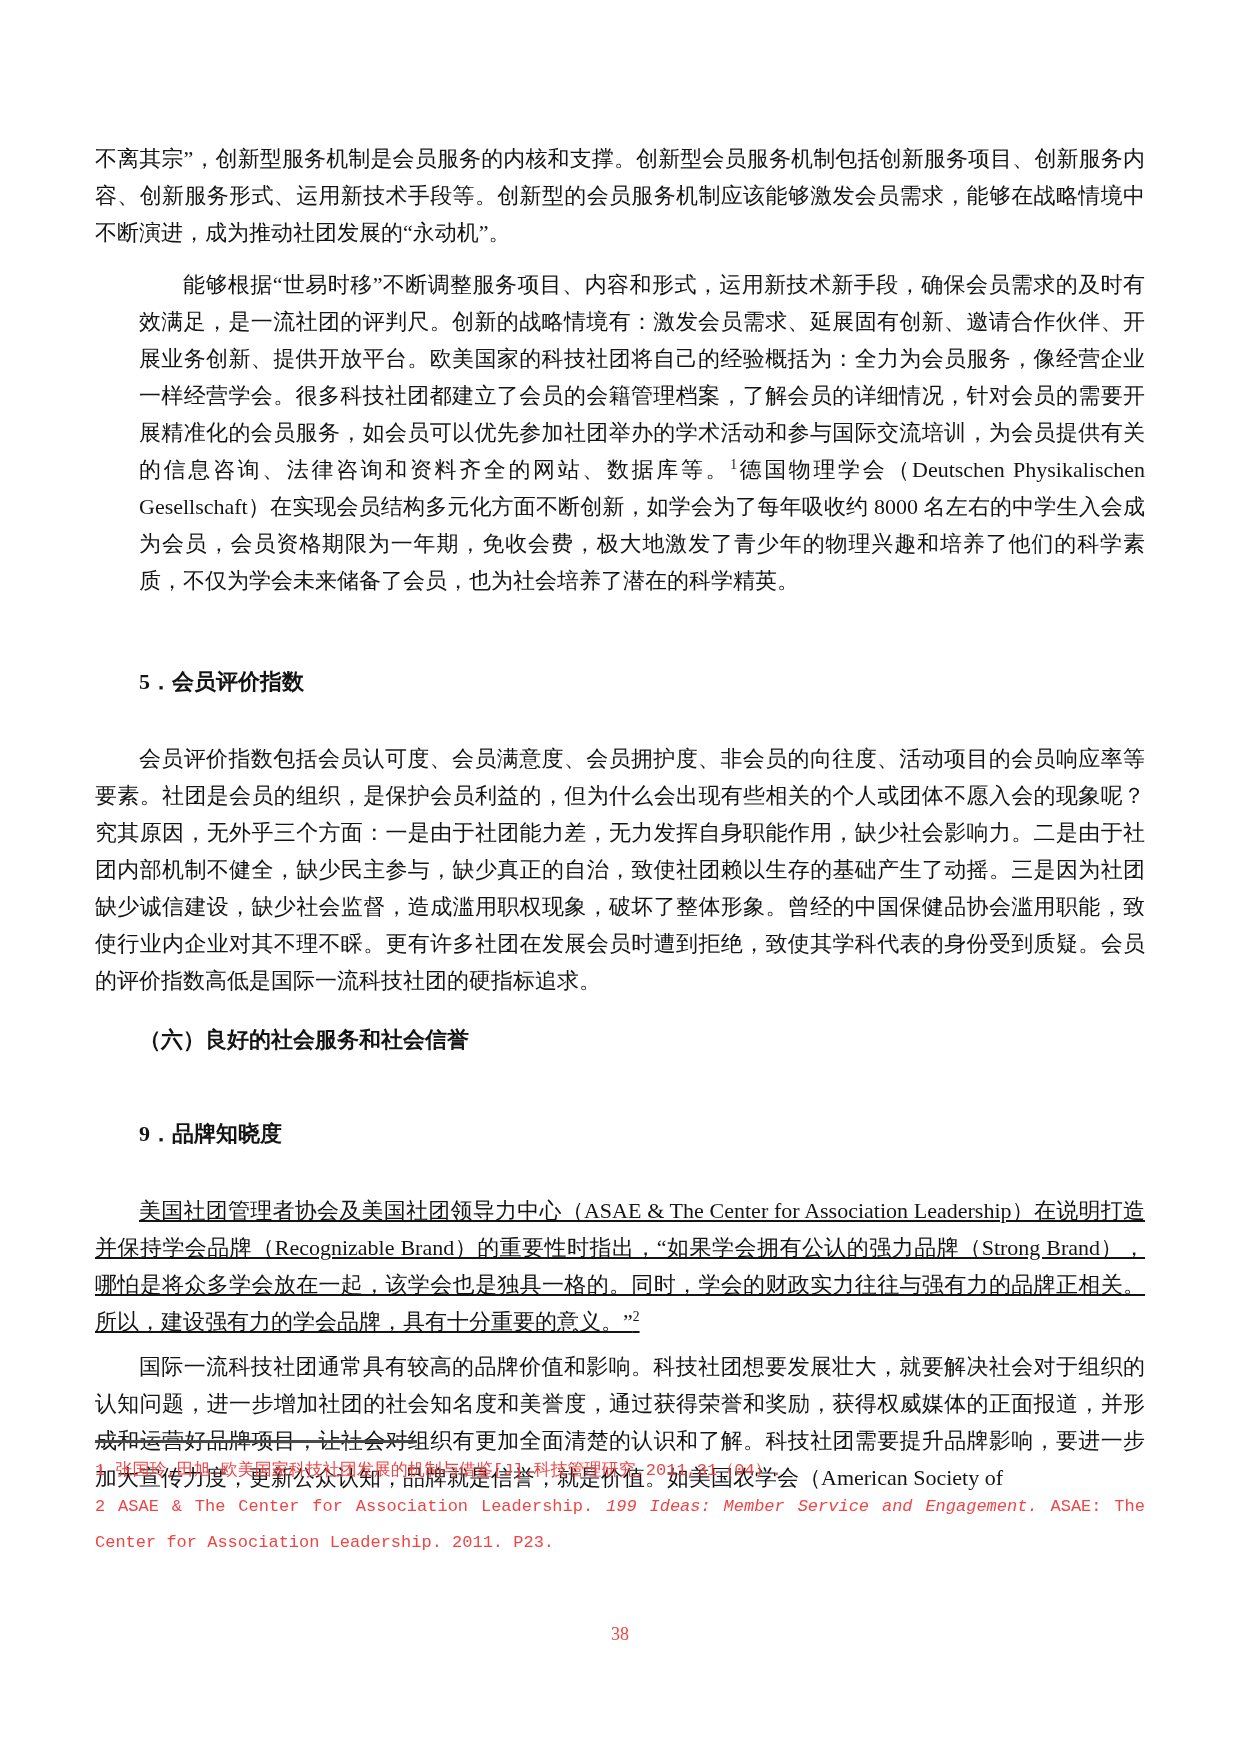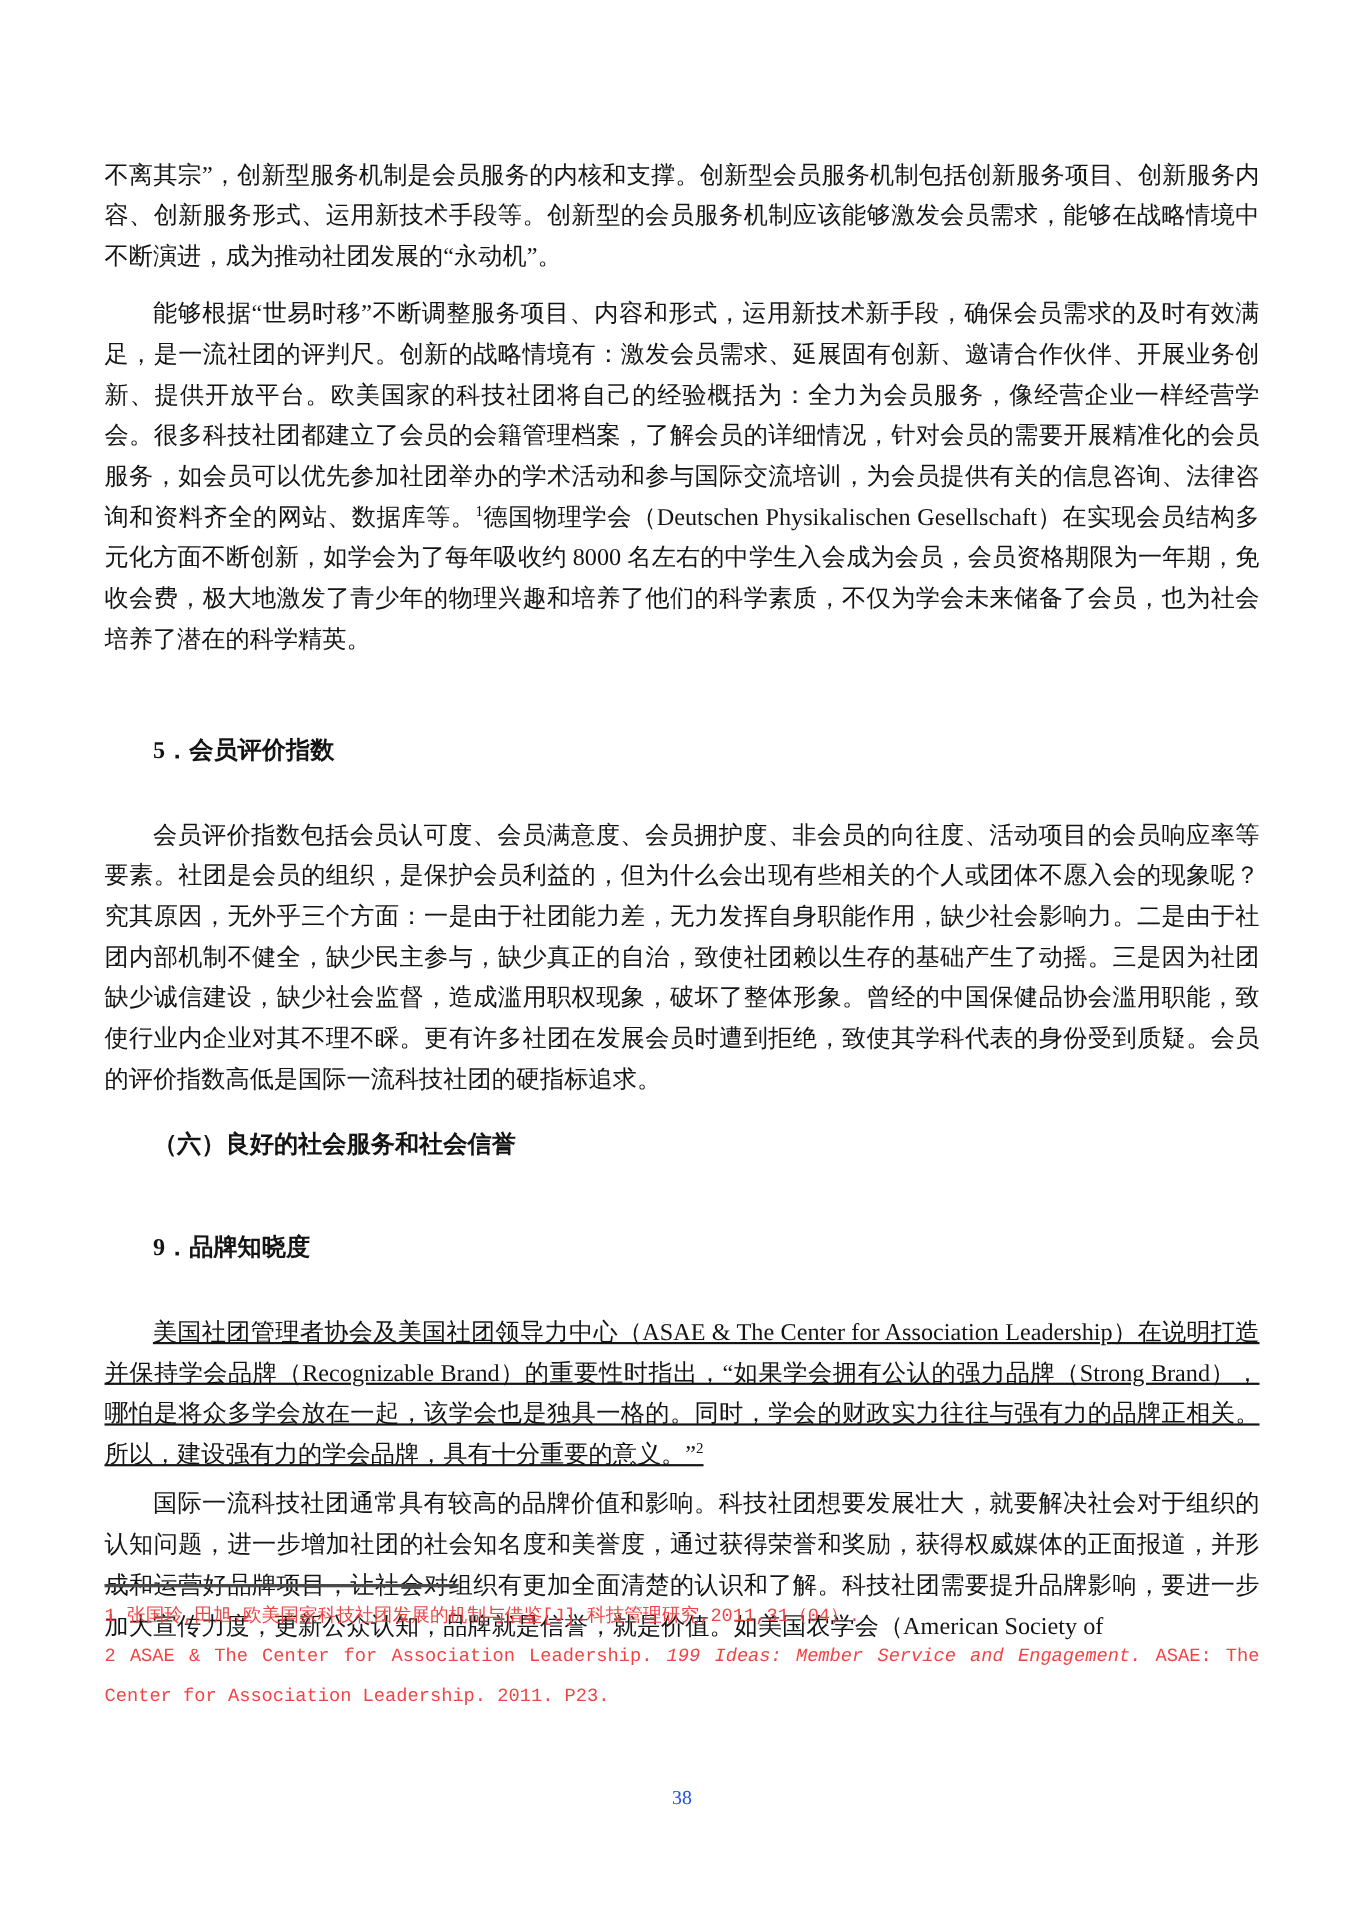--- a/index.html
+++ b/index.html
@@ -16,21 +16,21 @@
     color: #141414;
   }
   .body-text { width: 1050px; }
   p.para {
     margin: 0;
     font-size: 22px;
     line-height: 37px;
     text-align: justify;
   }
   p.indent { text-indent: 2em; }
-  #p2 { margin-top: 15px; }
+  #p2 { margin-top: 15px; margin-left: 44px; }
   #p3 { margin-top: 40px; }
   #p4 { margin-top: 40px; text-decoration: underline; }
   #p5 { margin-top: 8px; }
   .h-num {
     margin: 0;
     font-size: 22px;
     line-height: 37px;
     font-weight: bold;
     text-indent: 2em;
   }
@@ -68,21 +68,21 @@
   .fn { margin: 0; text-align: justify; }
   .fn-italic { }
   .page-number {
     position: absolute;
     top: 1624px;
     left: 0;
     width: 100%;
     text-align: center;
     font-size: 18px;
     font-family: "Liberation Serif", "DejaVu Serif", serif;
-    color: #1d4ed8;
+    color: #ef4444;
   }
 </style>
 </head>
 <body>
 
 <div class="page">
   <div class="body-text">
 
     <p class="para" id="p1">
       <span>不离其宗”，创新型服务机制是会员服务的内核和支撑。创新型会员服务机制包括创新服务项目、创新服务内容、创新服务形式、运用新技术手段等。创新型的会员服务机制应该能够激发会员需求，能够在战略情境中不断演进，成为推动社团发展的“永动机”。</span>

